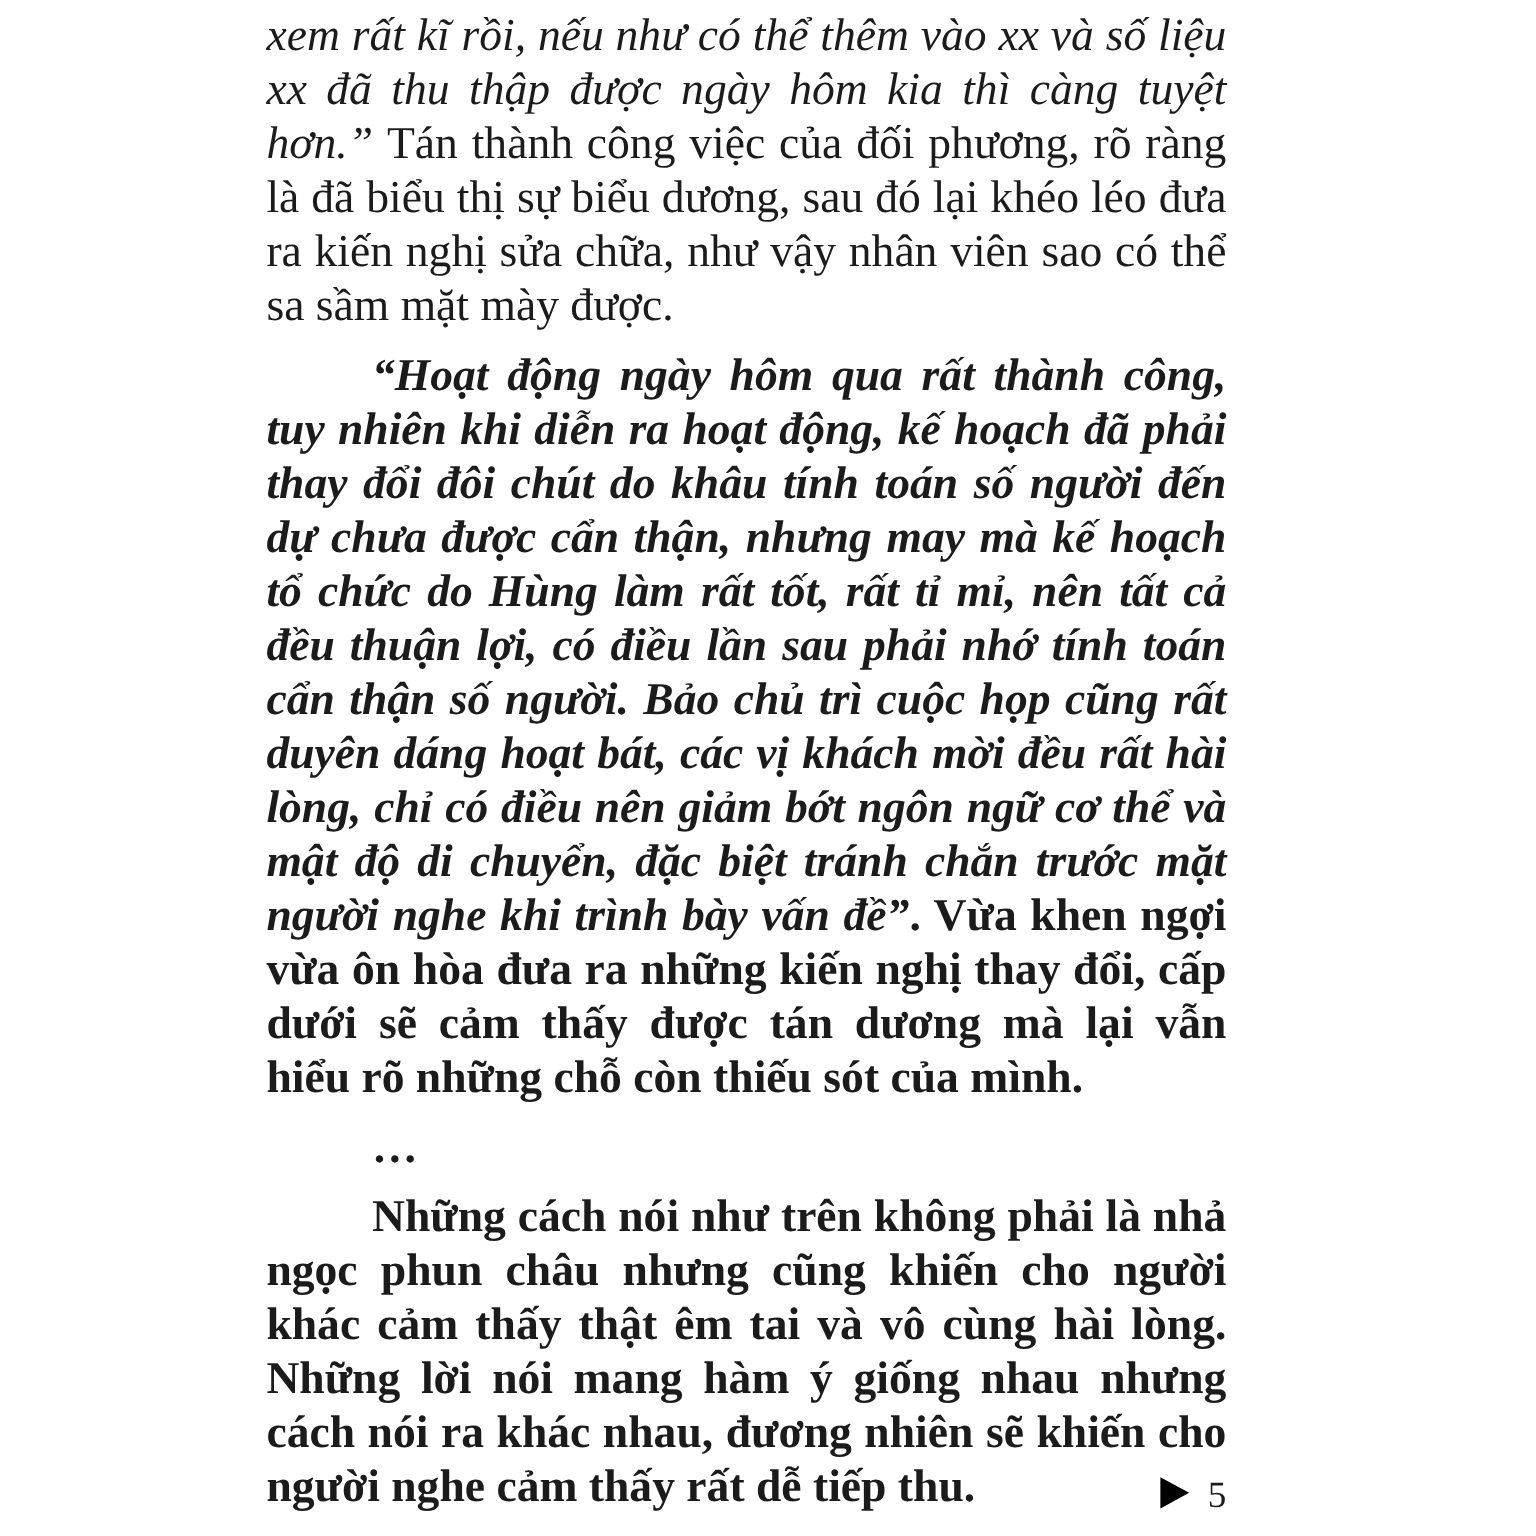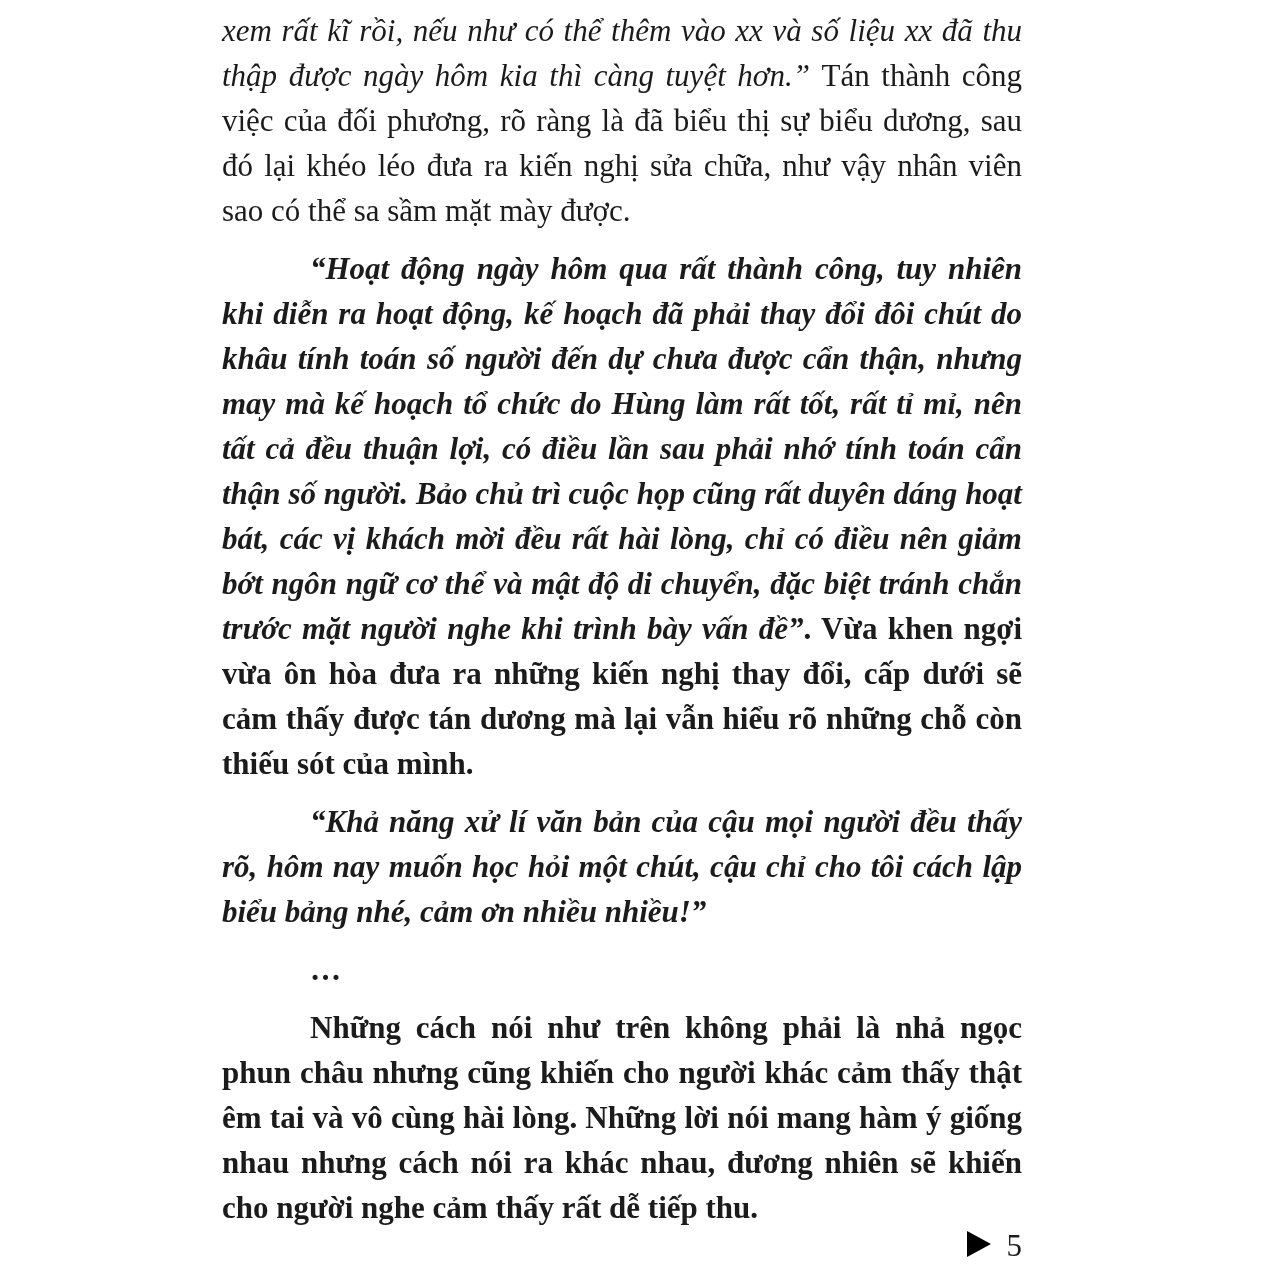--- a/index.html
+++ b/index.html
@@ -14,21 +14,21 @@
     background: #ffffff;
     overflow: hidden;
     font-family: "Liberation Serif", "DejaVu Serif", serif;
     color: #1b1b1b;
   }
   .text-block {
     position: absolute;
     left: 222px;
     top: 8px;
     width: 800px;
-    font-size: 31px;
+    font-size: 38px;
     line-height: 45px;
     text-align: justify;
   }
   .text-block p {
     margin: 0 0 13px 0;
   }
   .text-block p.indent {
     text-indent: 88px;
     font-weight: bold;
   }
@@ -67,21 +67,20 @@
 <body>
 
 <div class="page">
 
   <div class="text-block">
 
     <p><span class="it">xem rất kĩ rồi, nếu như có thể thêm vào xx và số liệu xx đã thu thập được ngày hôm kia thì càng tuyệt hơn.” </span><span>Tán thành công việc của đối phương, rõ ràng là đã biểu thị sự biểu dương, sau đó lại khéo léo đưa ra kiến nghị sửa chữa, như vậy nhân viên sao có thể sa sầm mặt mày được.</span></p>
 
     <p class="indent"><span class="it">“Hoạt động ngày hôm qua rất thành công, tuy nhiên khi diễn ra hoạt động, kế hoạch đã phải thay đổi đôi chút do khâu tính toán số người đến dự chưa được cẩn thận, nhưng may mà kế hoạch tổ chức do Hùng làm rất tốt, rất tỉ mỉ, nên tất cả đều thuận lợi, có điều lần sau phải nhớ tính toán cẩn thận số người. Bảo chủ trì cuộc họp cũng rất duyên dáng hoạt bát, các vị khách mời đều rất hài lòng, chỉ có điều nên giảm bớt ngôn ngữ cơ thể và mật độ di chuyển, đặc biệt tránh chắn trước mặt người nghe khi trình bày vấn đề”</span><span>. Vừa khen ngợi vừa ôn hòa đưa ra những kiến nghị thay đổi, cấp dưới sẽ cảm thấy được tán dương mà lại vẫn hiểu rõ những chỗ còn thiếu sót của mình.</span></p>
 
-    <p class="indent"><span class="it">“Khả năng xử lí văn bản của cậu mọi người đều thấy rõ, hôm nay muốn học hỏi một chút, cậu chỉ cho tôi cách lập biểu bảng nhé, cảm ơn nhiều nhiều!”</span></p>
 
     <p class="indent ellipsis-para"><span>…</span></p>
 
     <p class="indent"><span>Những cách nói như trên không phải là nhả ngọc phun châu nhưng cũng khiến cho người khác cảm thấy thật êm tai và vô cùng hài lòng. Những lời nói mang hàm ý giống nhau nhưng cách nói ra khác nhau, đương nhiên sẽ khiến cho người nghe cảm thấy rất dễ tiếp thu.</span></p>
 
   </div>
 
   <div class="footer">
     <span class="triangle"></span><span class="page-num">5</span>
   </div>

